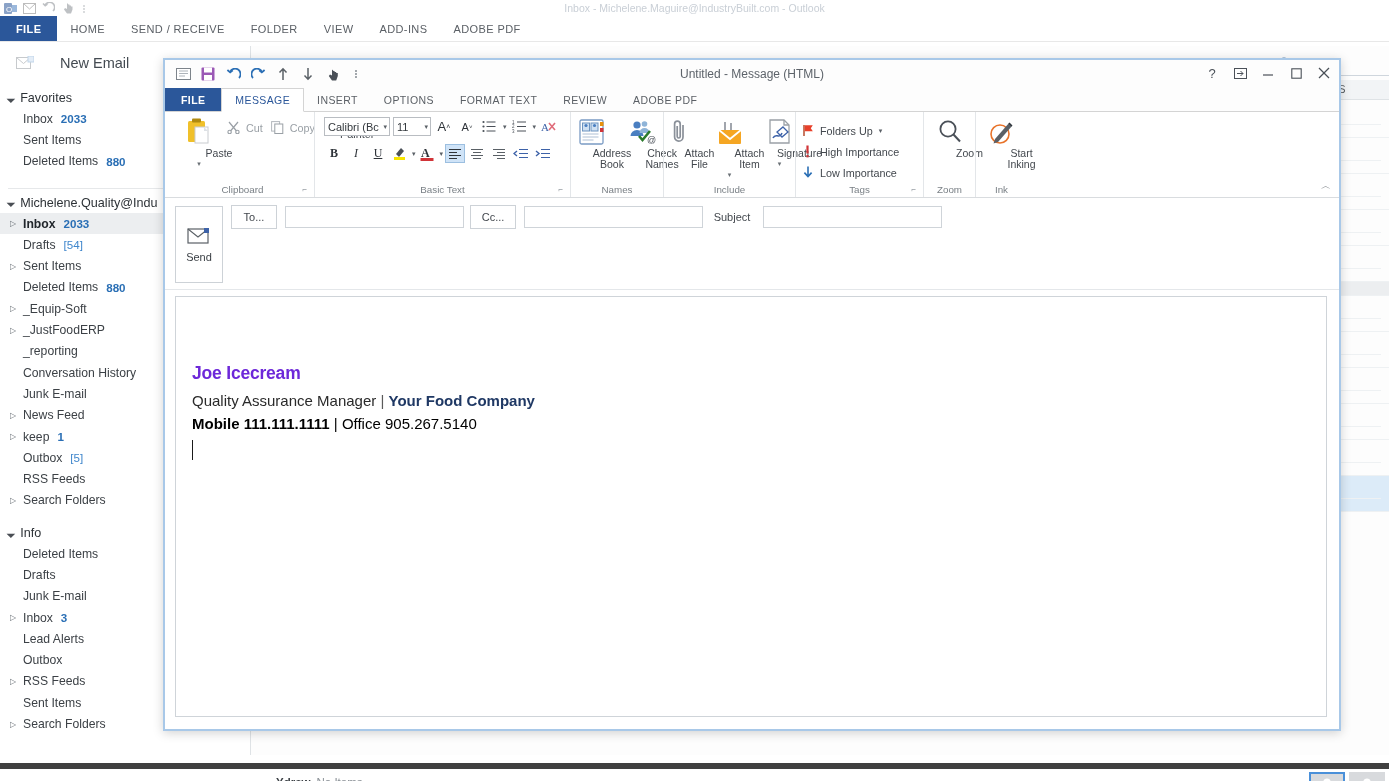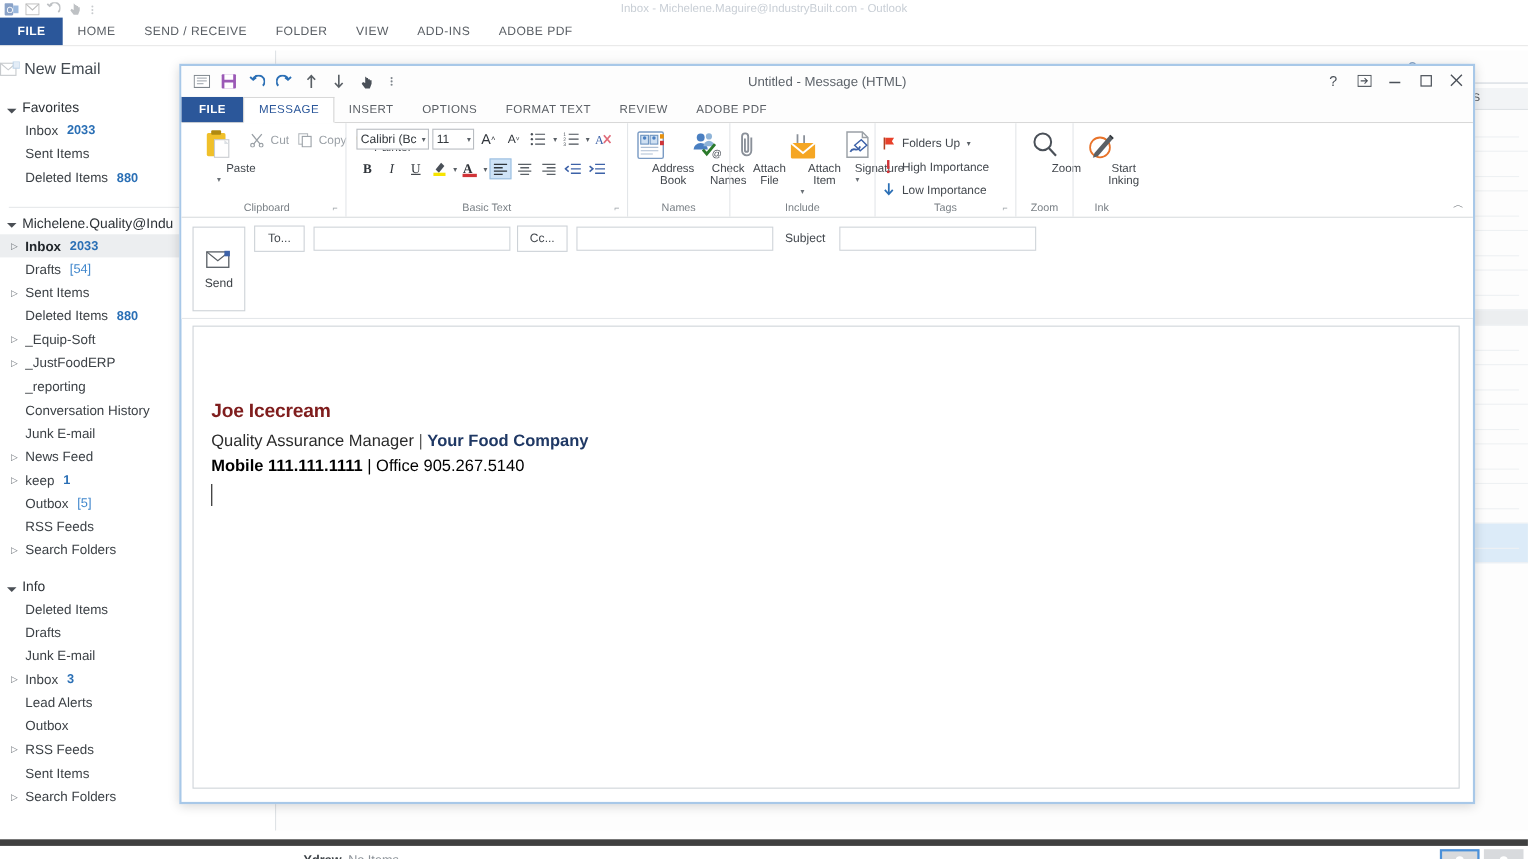--- a/index.html
+++ b/index.html
@@ -38,21 +38,21 @@
     padding: 0 16px; display: flex; align-items: center; font-weight: 600;
   }
   .ol-tab {
     color: #5b6066; font-size: 11px; letter-spacing: .4px;
     padding: 0 13px; display: flex; align-items: center;
   }
 
   
   .ol-newmail {
     position: absolute; top: 46px; left: 0; width: 250px; height: 34px;
-    display: flex; align-items: center; gap: 4px; 
+    display: flex; align-items: center; gap: 26px; padding-left: 16px;
   }
   .ol-newmail .lbl { font-size: 14.5px; color: #444b52; }
   .env-ic { width: 18px; height: 15px; opacity: .55; }
 
   
   .folder-pane {
     position: absolute; top: 88px; left: 0; width: 250px; bottom: 26px;
     background: #ffffff; font-size: 12.2px; color: #3c4146;
     overflow: hidden;
   }
@@ -237,21 +237,21 @@
     font-size: 11px; color: #43484e; display: flex; align-items: center; justify-content: center;
   }
   .flabel { width: 46px; font-size: 11px; color: #43484e; text-align: center; }
   .finput { flex: 1; height: 22px; border: 1px solid #cfd4d9; background: #fff; }
 
   
   .c-body {
     flex: 1; margin: 6px 12px 12px 10px; border: 1px solid #cfd4d9; background: #fff;
     padding: 66px 0 0 16px; position: relative; overflow: hidden;
   }
-  .sig-name { font-size: 17.5px; font-weight: 700; color: #7f1d1d; letter-spacing: -.2px; }
+  .sig-name { font-size: 17.5px; font-weight: 700; color: #6d28d9; letter-spacing: -.2px; }
   .sig-line2 { font-size: 15px; color: #2a2a2a; margin-top: 8px; }
   .sig-line2 .sep { color: #5a5a5a; }
   .sig-line2 .co { font-weight: 700; color: #1f3864; }
   .sig-line3 { font-size: 15px; color: #000000; margin-top: 6px; }
   .sig-line3 .b { font-weight: 700; }
   .cursor {
     width: 1px; height: 20px; background: #1a1a1a; margin-top: 8px;
   }
 </style>
 </head>

